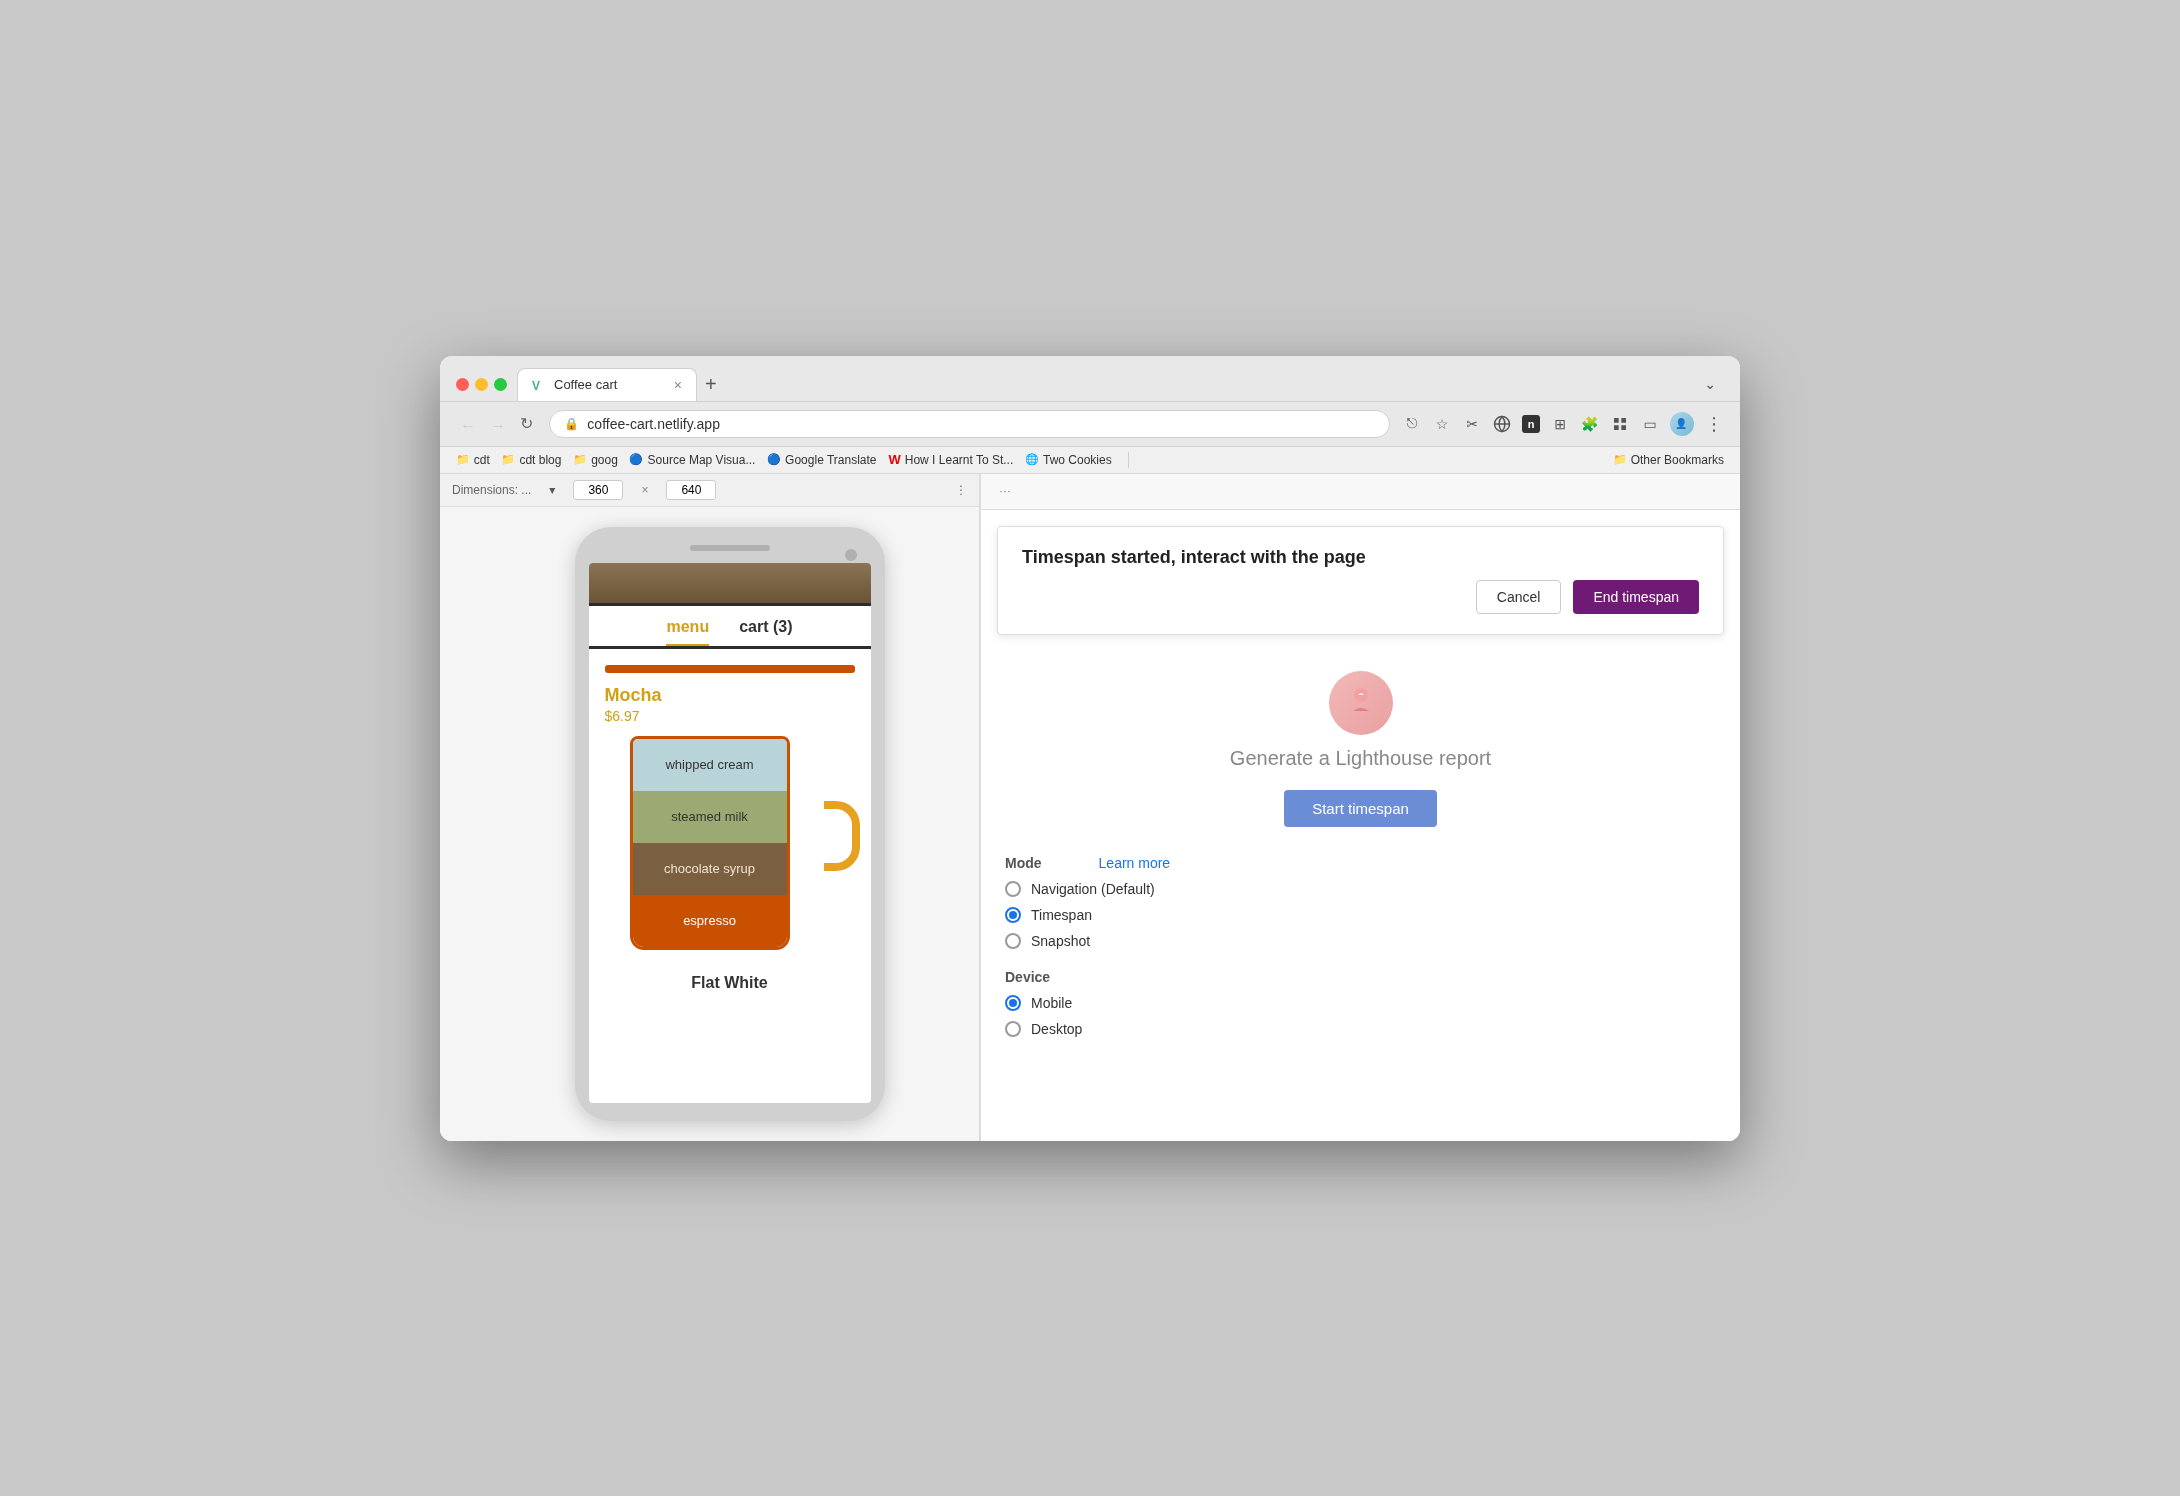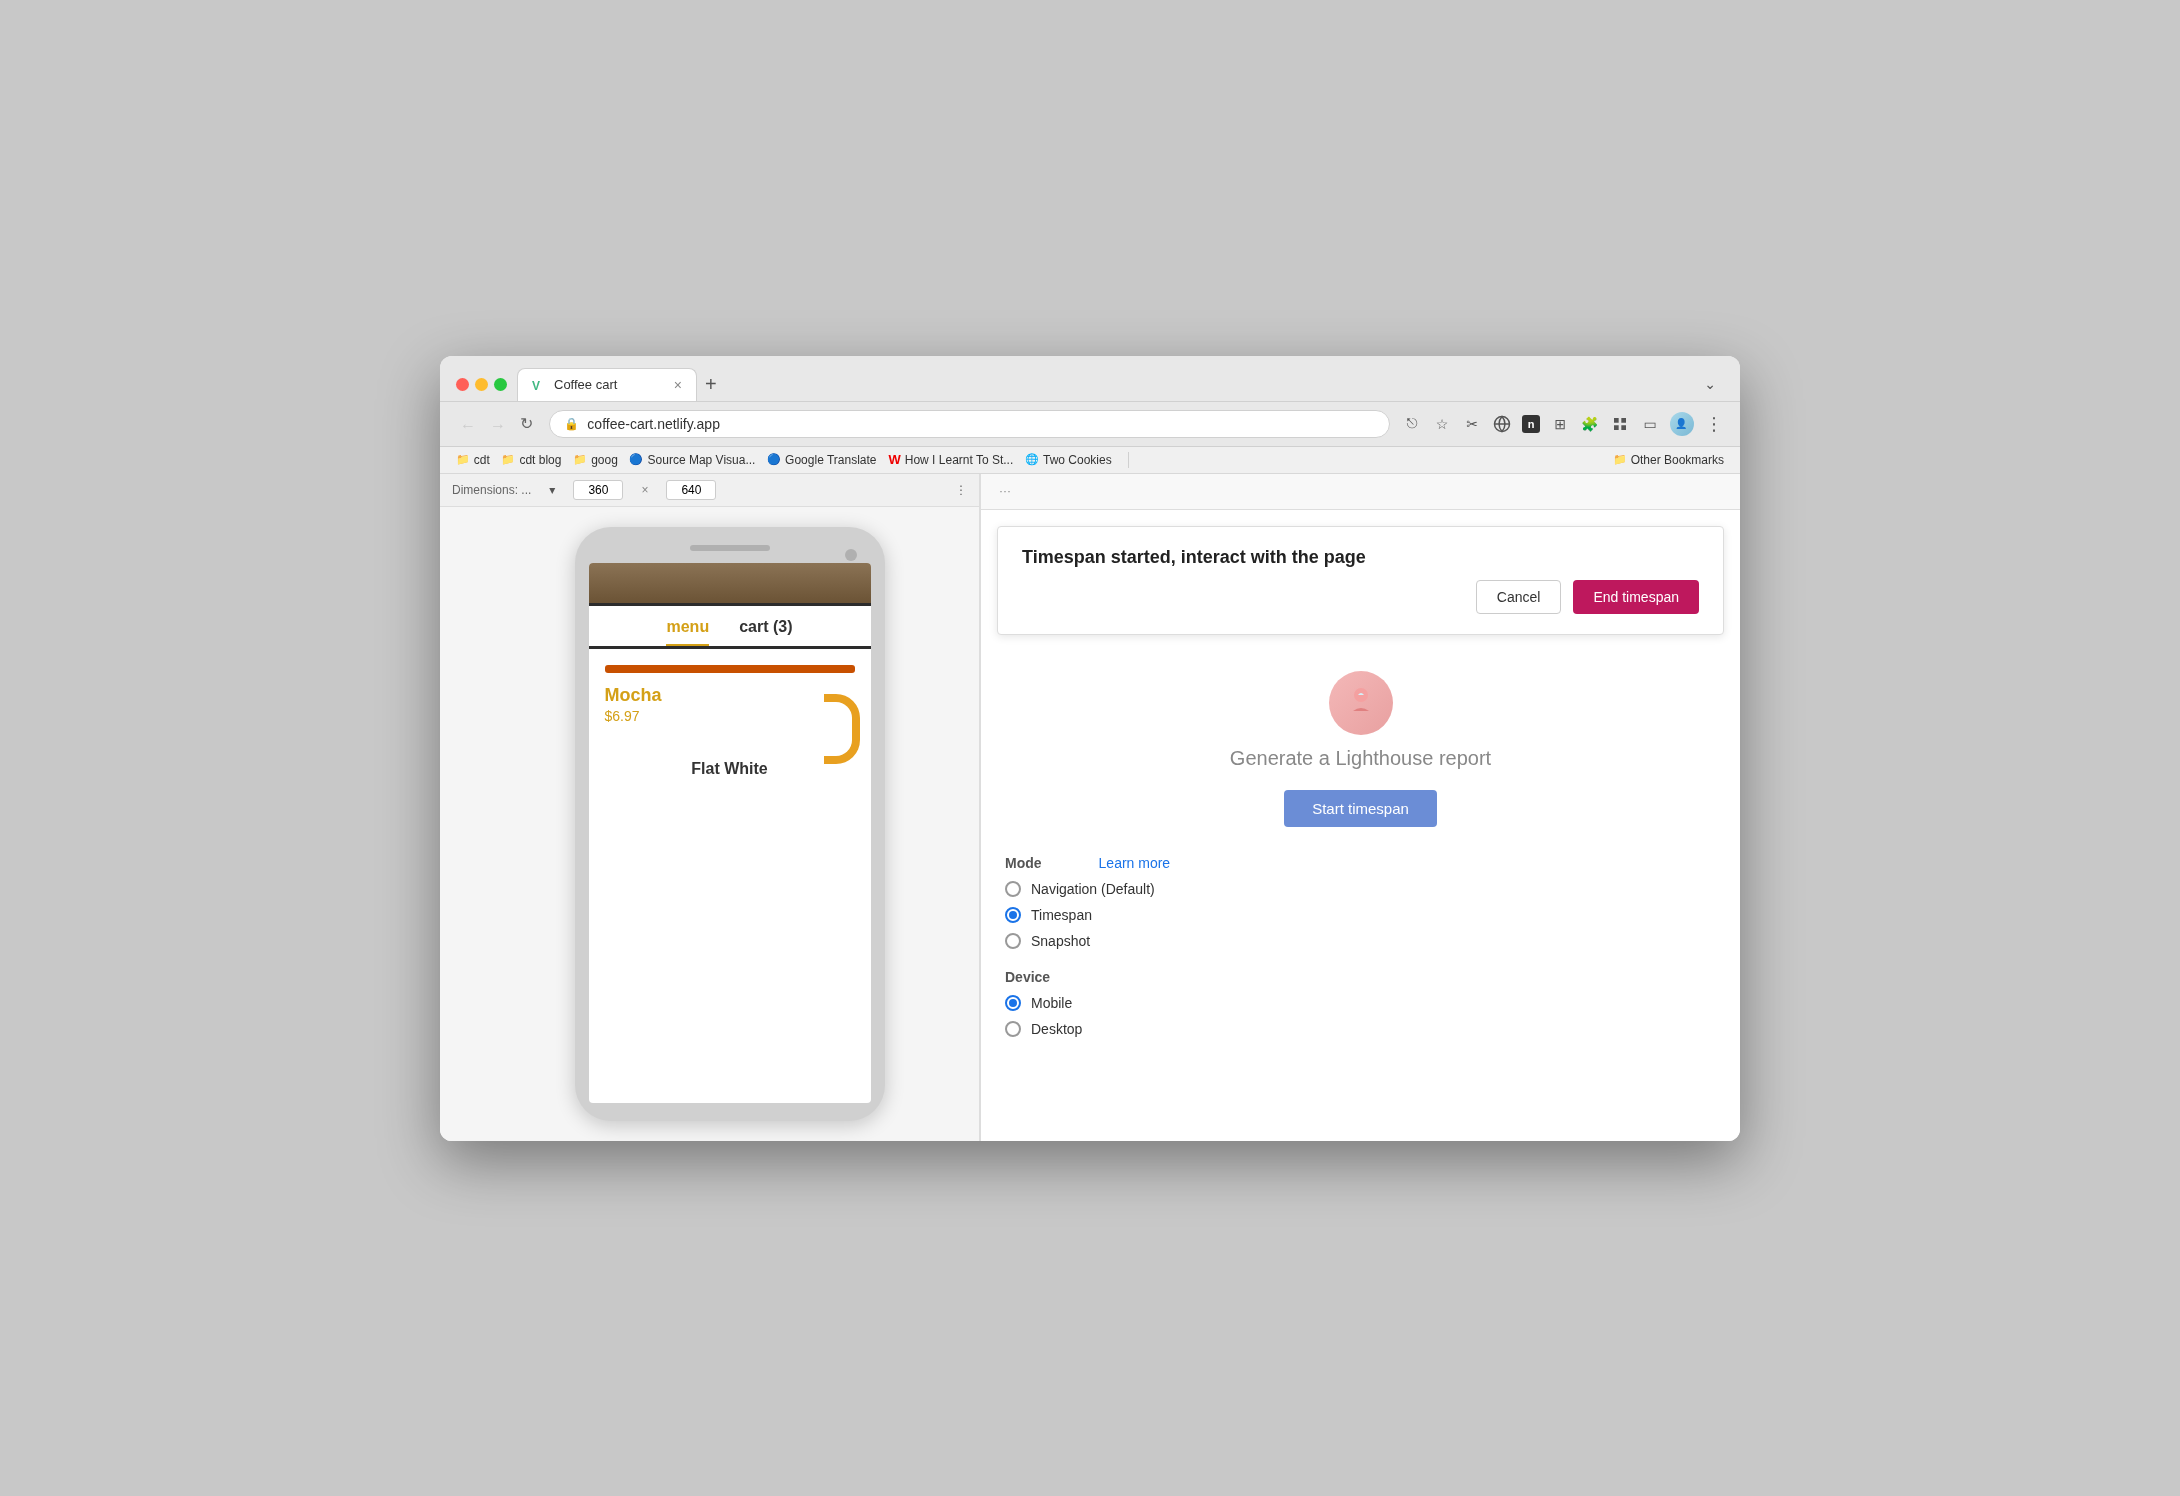--- a/index.html
+++ b/index.html
@@ -437,21 +437,21 @@
       background: #fff;
       border: 1px solid #ccc;
       border-radius: 4px;
       padding: 8px 20px;
       font-size: 14px;
       color: #333;
       cursor: pointer;
     }
 
     .btn-end-timespan {
-      background: #be185d;
+      background: #701a75;
       border: none;
       border-radius: 4px;
       padding: 8px 20px;
       font-size: 14px;
       color: #fff;
       cursor: pointer;
       font-weight: 500;
     }
 
     
@@ -694,20 +694,26 @@
               <span class="coffee-nav-item inactive">cart (3)</span>
             </div>
             <div style="height: 3px; background: #2c2c2c; margin: 0;"></div>
             <div class="coffee-content">
 
               <div style="background: #c85000; height: 8px; border-radius: 3px; margin-bottom: 12px;"></div>
               <div class="coffee-item-name">Mocha</div>
               <div class="coffee-item-price">$6.97</div>
               <div class="coffee-mug-container">
                 <div class="coffee-mug">
+                  <div class="mug-body">
+                    <div class="mug-layer layer-whipped">whipped cream</div>
+                    <div class="mug-layer layer-steamed">steamed milk</div>
+                    <div class="mug-layer layer-chocolate">chocolate syrup</div>
+                    <div class="mug-layer layer-espresso">espresso</div>
+                  </div>
                   <div class="mug-handle"></div>
                 </div>
               </div>
               <div class="coffee-next-item">Flat White</div>
             </div>
           </div>
         </div>
       </div>
     </div>
 

